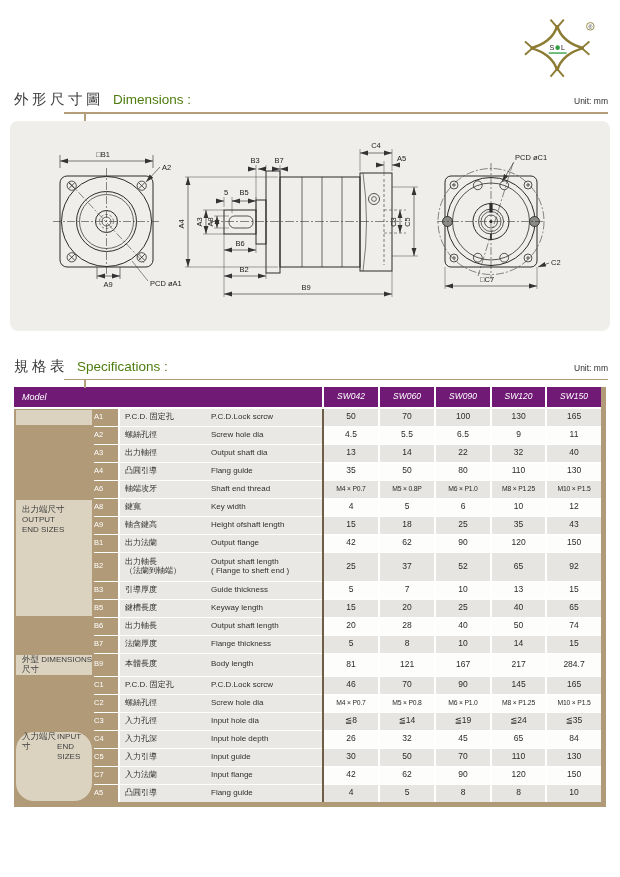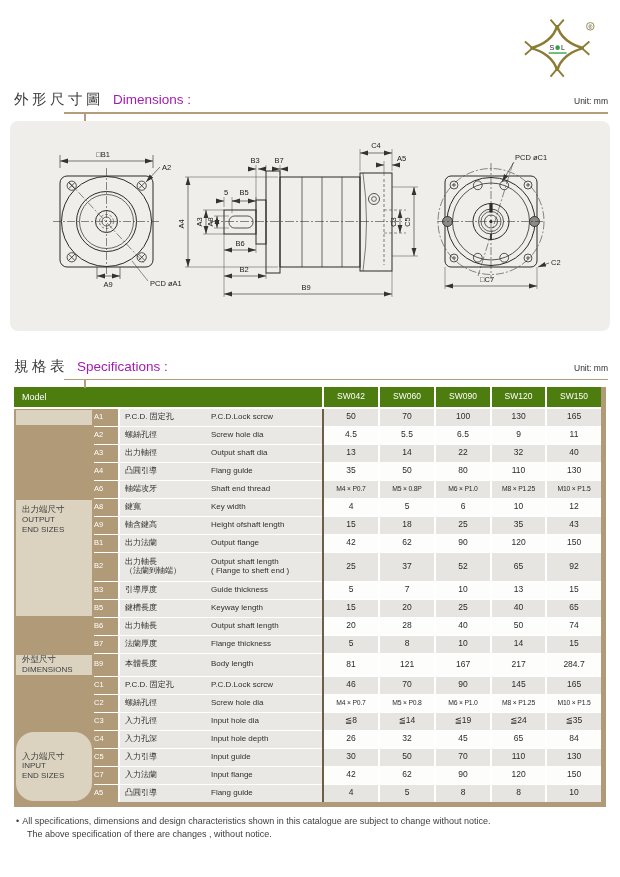--- a/index.html
+++ b/index.html
@@ -8,55 +8,55 @@
 
   
   .logo{position:absolute;top:18px;right:24px;width:72px;height:64px;}
 
   
   .sec-head{margin:0 12px 0 14px;position:relative;}
   .dim-head{padding-top:90px;}
   .spec-head{padding-top:26px;}
   .head-row{display:flex;align-items:baseline;}
   .head-zh{font-size:14.5px;letter-spacing:3.5px;color:#3a3a3a;font-weight:500;}
-  .head-en{font-size:13.5px;color:#a21caf;margin-left:9px;font-weight:500;}
+  .head-en{font-size:13.5px;color:#4d7c0f;margin-left:9px;font-weight:500;}
   .head-unit{margin-left:auto;font-size:8.5px;color:#2f2f2f;}
   .rule{height:1.5px;background:#B49D7B;margin-top:3px;margin-left:50px;position:relative;}
   .rule .tick{position:absolute;left:20px;top:1px;width:1.5px;height:8px;background:#B49D7B;}
 
   
   .panel{margin:7px 10px 0 10px;height:210px;background:#EFEEEA;border-radius:8px;}
   svg text{font-family:"Liberation Sans","DejaVu Sans",sans-serif;font-size:7.5px;fill:#1c1c1c;}
   svg text.rot{font-size:7.5px;}
 
   
   .table-wrap{margin:7px 14px 0 14px;background:#B09A78;padding:0 5px 5px 0;width:587px;}
   table{border-collapse:collapse;table-layout:fixed;width:587px;}
   th,td{padding:0;line-height:1.12;vertical-align:middle;}
   tr.head{height:21px;}
-  tr.head th{background:#4d7c0f;color:#fff;font-weight:400;border-bottom:2px solid #fff;}
+  tr.head th{background:#701a75;color:#fff;font-weight:400;border-bottom:2px solid #fff;font-style:italic;}
   th.hm{text-align:left;padding-left:8px;font-size:9px;}
   th.hmod{border-left:2px solid #fff;font-size:8.5px;text-align:center;}
   tbody tr{height:18px;}
   tbody tr.tall{height:29px;}
   tbody tr.b9{height:23px;}
   td.code{background:#B09A78;color:#fff;font-size:7.5px;border-top:1px solid #fff;}
   td.zh{background:#E9E8E4;padding-left:5px;border-left:2px solid #fff;border-top:1px solid #fff;font-size:8px;color:#2f2f2f;}
   td.en{background:#E9E8E4;padding-left:2px;border-top:1px solid #fff;font-size:8px;color:#2f2f2f;}
   td.val{text-align:center;border-top:1px solid #fff;border-left:2px solid #fff;font-size:8.5px;color:#2b2b2b;}
   td.val.first{border-left:2px solid #6E5E46;}
   td.val.sm{font-size:6.8px;letter-spacing:-0.2px;}
   tr.gray td.val{background:#E6E5E1;}
   tr.white td.val{background:#FDFDFC;}
   td.gcol{background:#B09A78;position:relative;}
   .gblock{position:absolute;left:2px;right:2px;background:#DBD3C0;color:#3f3f3f;box-sizing:border-box;}
   .gblock .gzh{font-size:8.5px;}
   .gblock .gen{font-size:8px;white-space:pre-line;line-height:1.25;}
   .gblock.g1{padding:5px 0 0 6px;}
-  .gblock.g2,.gblock.g3{display:flex;flex-direction:column;justify-content:center;padding-left:6px;}
+  .gblock.g2,.gblock.g3{display:flex;flex-direction:row;justify-content:center;padding-left:6px;}
 
   
   .notes{margin:8px 14px 0 16px;color:#3d3d3d;}
   .note{padding-left:11px;text-indent:-11px;line-height:1.4;}
   .note.zh{font-size:9.5px;}
   .note.en{font-size:9px;margin-top:2px;}
   .note .red{color:#DC5A4E;}
   .bullet{margin-right:3px;}
 </style>
 </head>
@@ -521,16 +521,15 @@
             <td class="val">5</td>
             <td class="val">8</td>
             <td class="val">8</td>
             <td class="val">10</td>
           </tr>
         </tbody>
     </table>
   </div>
 
   <div class="notes">
-    <p class="note en"><span class="bullet">•</span><span>All specifications, dimensions and design characteristics shown in this catalogue are subject to change without notice.</span><br><span>The above specification of there are changes , without notice.</span></p>
   </div>
 
 </div>
 
 </body></html>

